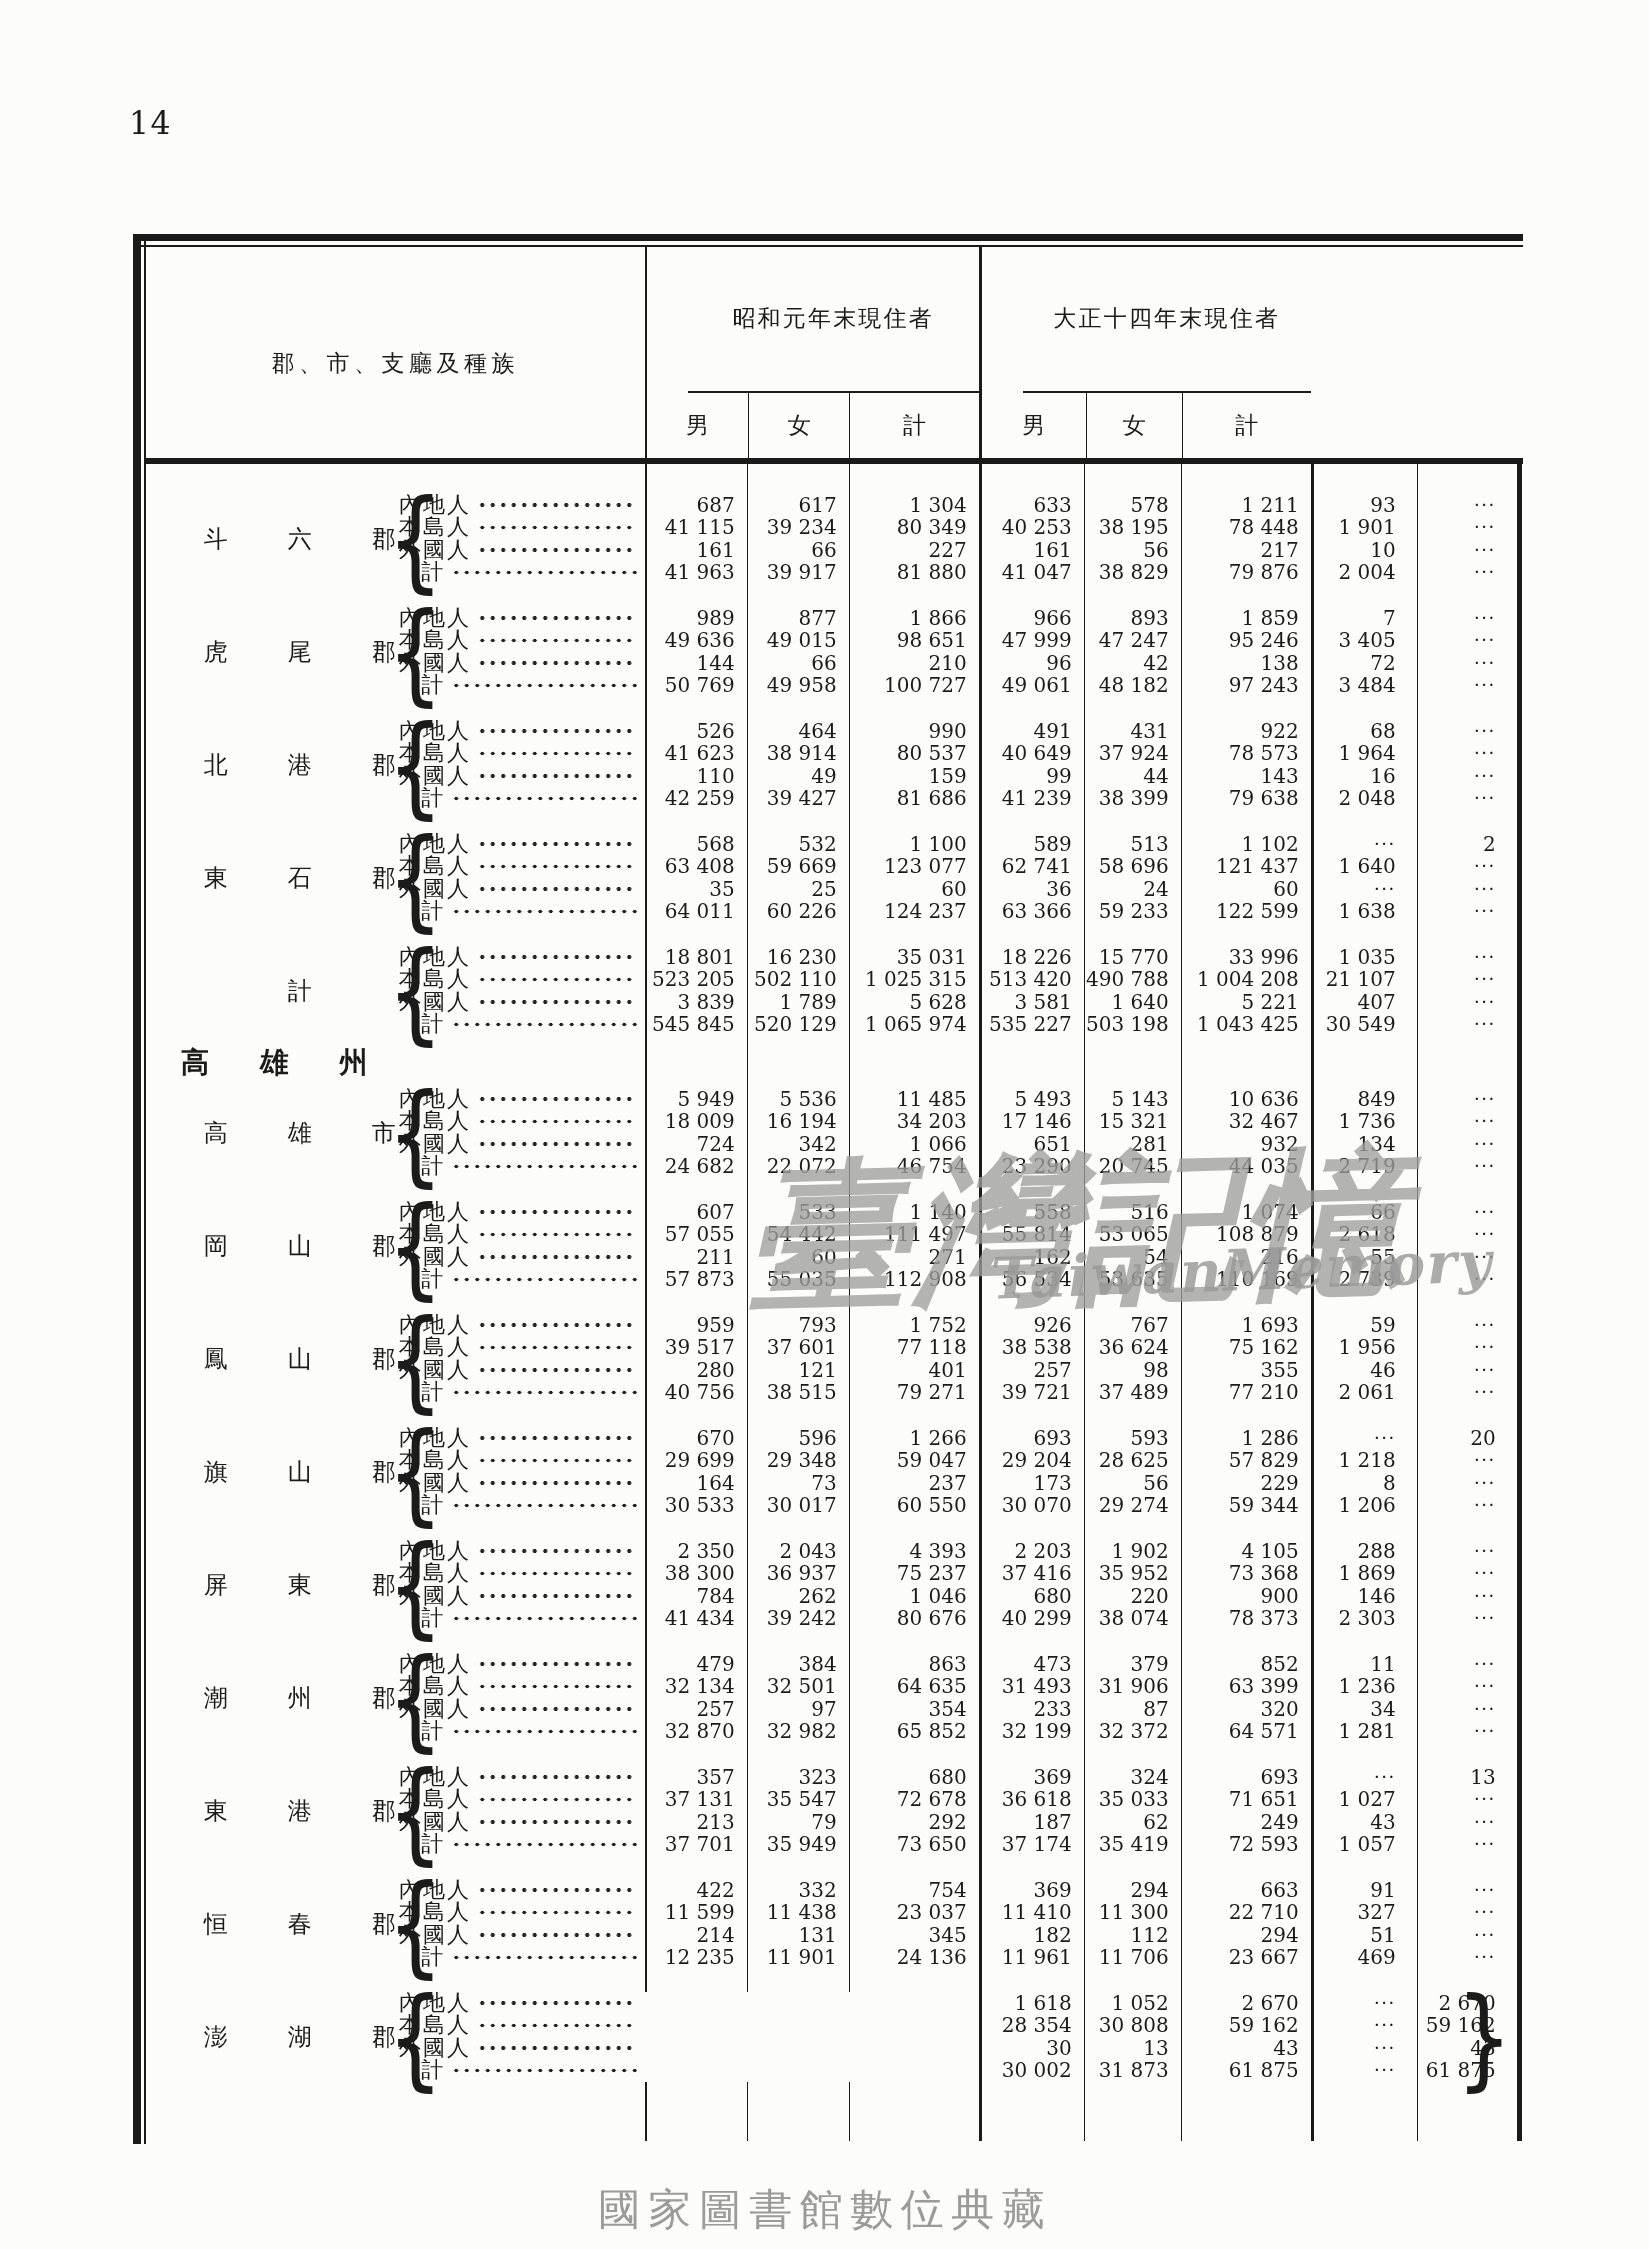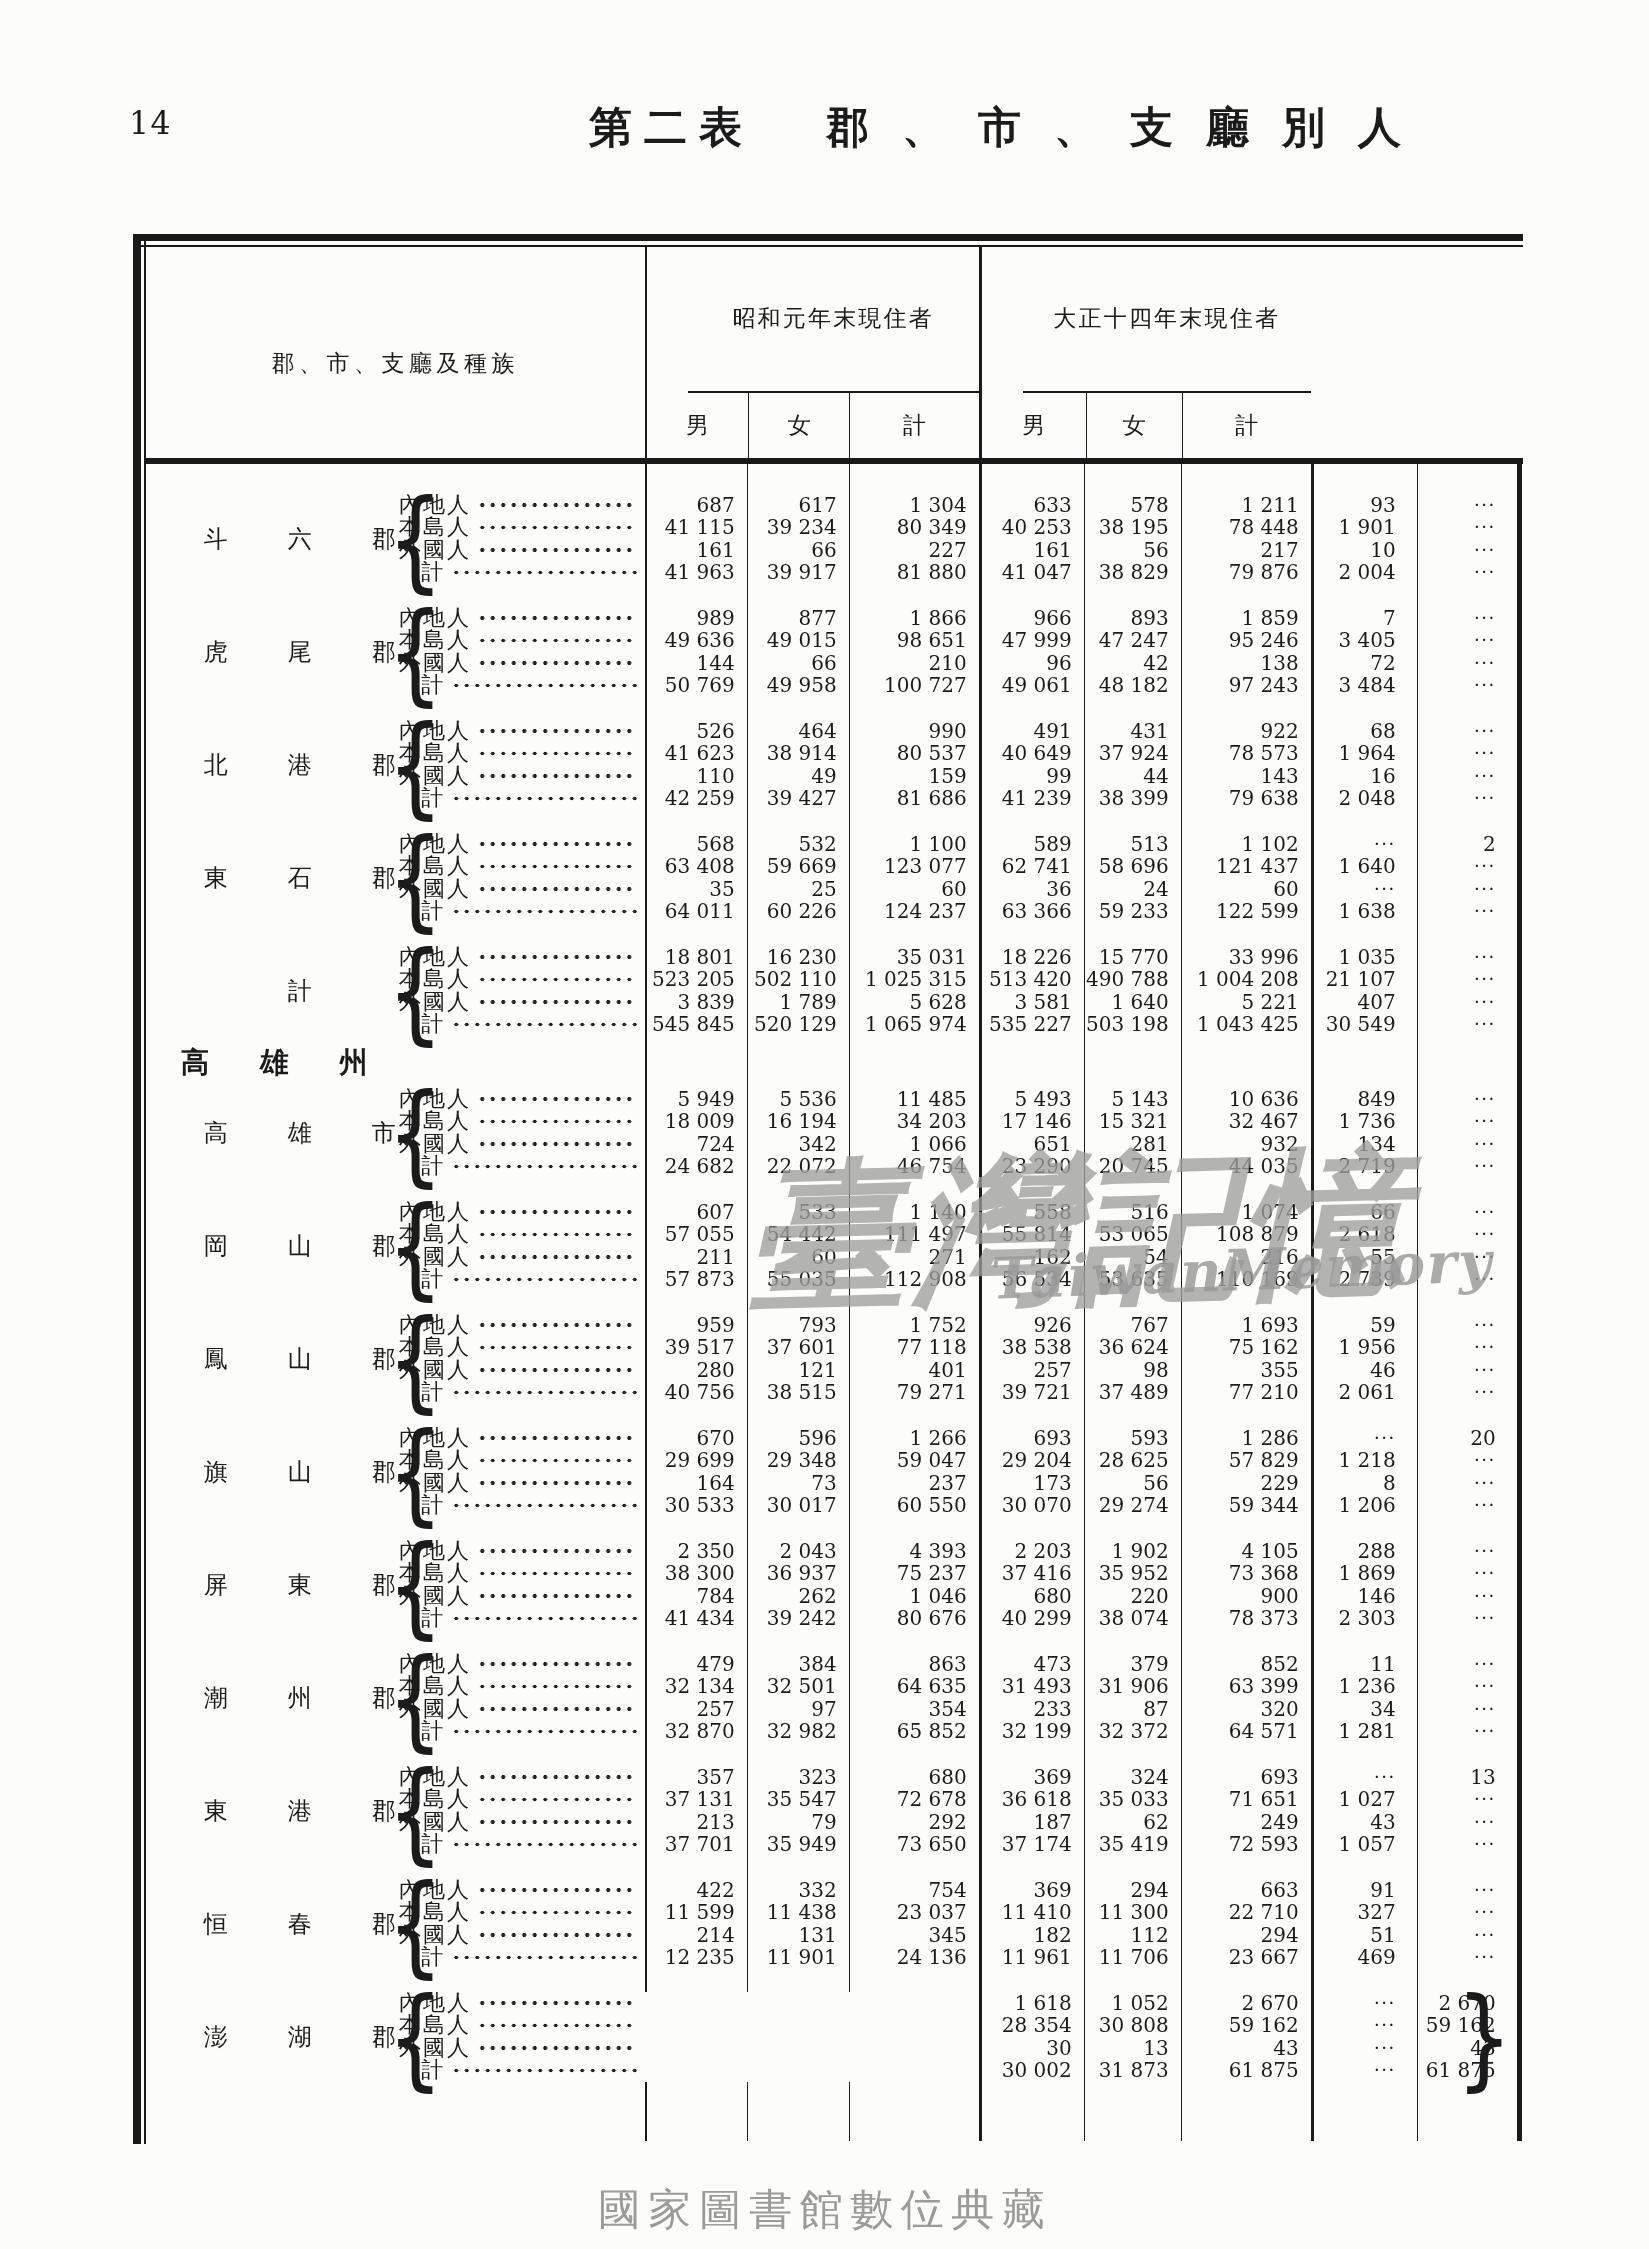--- a/index.html
+++ b/index.html
@@ -68,23 +68,20 @@
   .secname{position:absolute;left:35px;width:187px;top:50%;transform:translateY(-50%);
            font-size:28.5px;font-weight:700;text-align:justify;text-align-last:justify;}
 </style>
 </head>
 <body>
 
 <div class="page">
 
   <div class="pagenum">14</div>
 
-  <div class="title">
-    <span class="t1">第二表</span><span class="t2">郡、市、支廳別人</span>
-  </div>
 
   <div class="tbl">
     <div class="edgeL1"></div>
     <div class="edgeL2"></div>
     <div class="edgeT1"></div>
     <div class="edgeT2"></div>
 
     <div class="inner">
       <div class="hrow">
         <div class="hlabel">郡、市、支廳及種族</div>

